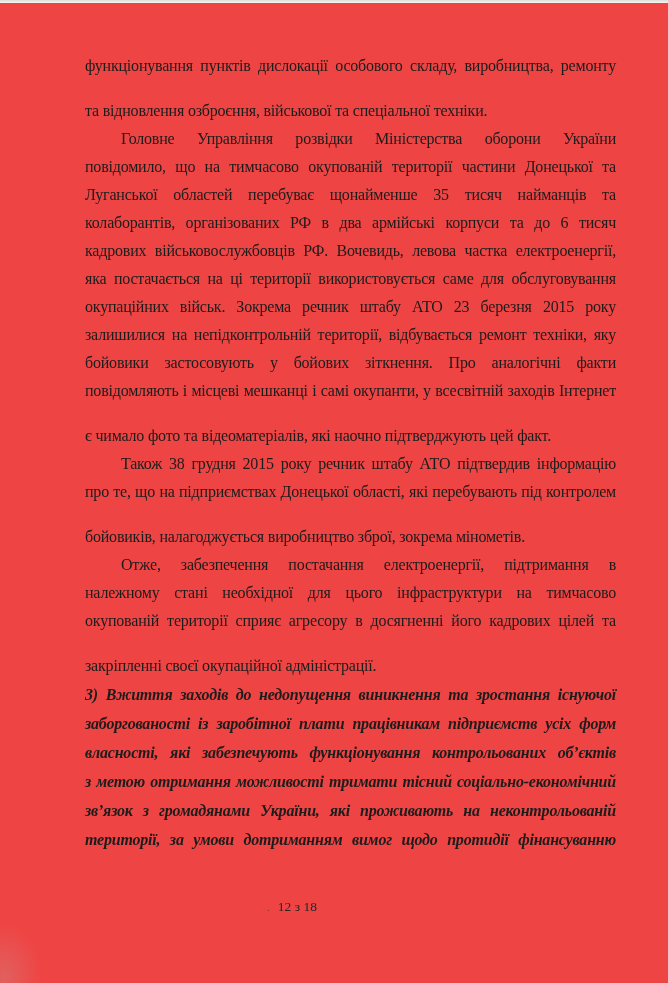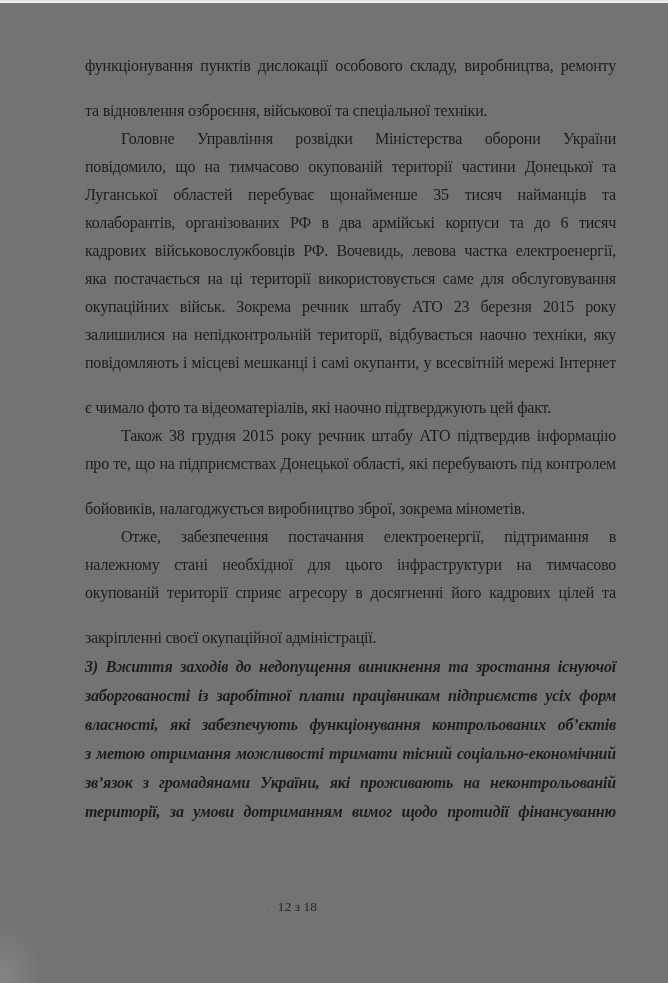--- a/index.html
+++ b/index.html
@@ -4,21 +4,21 @@
 <style>
   html, body {
     margin: 0;
     padding: 0;
     background: #ffffff;
   }
   .page {
     position: relative;
     width: 668px;
     height: 983px;
-    background: #737373;
+    background: #ef4444;
     overflow: hidden;
     font-family: "Liberation Serif", "DejaVu Serif", serif;
     color: #1c1c1c;
   }
   .scan-edge-top {
     position: absolute;
     top: 0;
     left: 0;
     width: 100%;
     height: 3px;
@@ -93,22 +93,23 @@
         <div class="line last">та відновлення озброєння, військової та спеціальної техніки.</div>
       </div>
       <div class="para regular">
         <div class="line indent">Головне Управління розвідки Міністерства оборони України</div>
         <div class="line">повідомило, що на тимчасово окупованій території частини Донецької та</div>
         <div class="line">Луганської областей перебуває щонайменше 35 тисяч найманців та</div>
         <div class="line">колаборантів, організованих РФ в два армійські корпуси та до 6 тисяч</div>
         <div class="line">кадрових військовослужбовців РФ. Вочевидь, левова частка електроенергії,</div>
         <div class="line">яка постачається на ці території використовується саме для обслуговування</div>
         <div class="line">окупаційних військ. Зокрема речник штабу АТО 23 березня 2015 року</div>
-        <div class="line">залишилися на непідконтрольній території, відбувається наочно техніки, яку</div>
-        <div class="line">повідомляють і місцеві мешканці і самі окупанти, у всесвітній мережі Інтернет</div>
+        <div class="line">залишилися на непідконтрольній території, відбувається ремонт техніки, яку</div>
+        <div class="line">бойовики застосовують у бойових зіткнення. Про аналогічні факти</div>
+        <div class="line">повідомляють і місцеві мешканці і самі окупанти, у всесвітній заходів Інтернет</div>
         <div class="line last">є чимало фото та відеоматеріалів, які наочно підтверджують цей факт.</div>
       </div>
       <div class="para regular">
         <div class="line indent">Також 38 грудня 2015 року речник штабу АТО підтвердив інформацію</div>
         <div class="line">про те, що на підприємствах Донецької області, які перебувають під контролем</div>
         <div class="line last">бойовиків, налагоджується виробництво зброї, зокрема мінометів.</div>
       </div>
       <div class="para regular">
         <div class="line indent">Отже, забезпечення постачання електроенергії, підтримання в</div>
         <div class="line">належному стані необхідної для цього інфраструктури на тимчасово</div>

